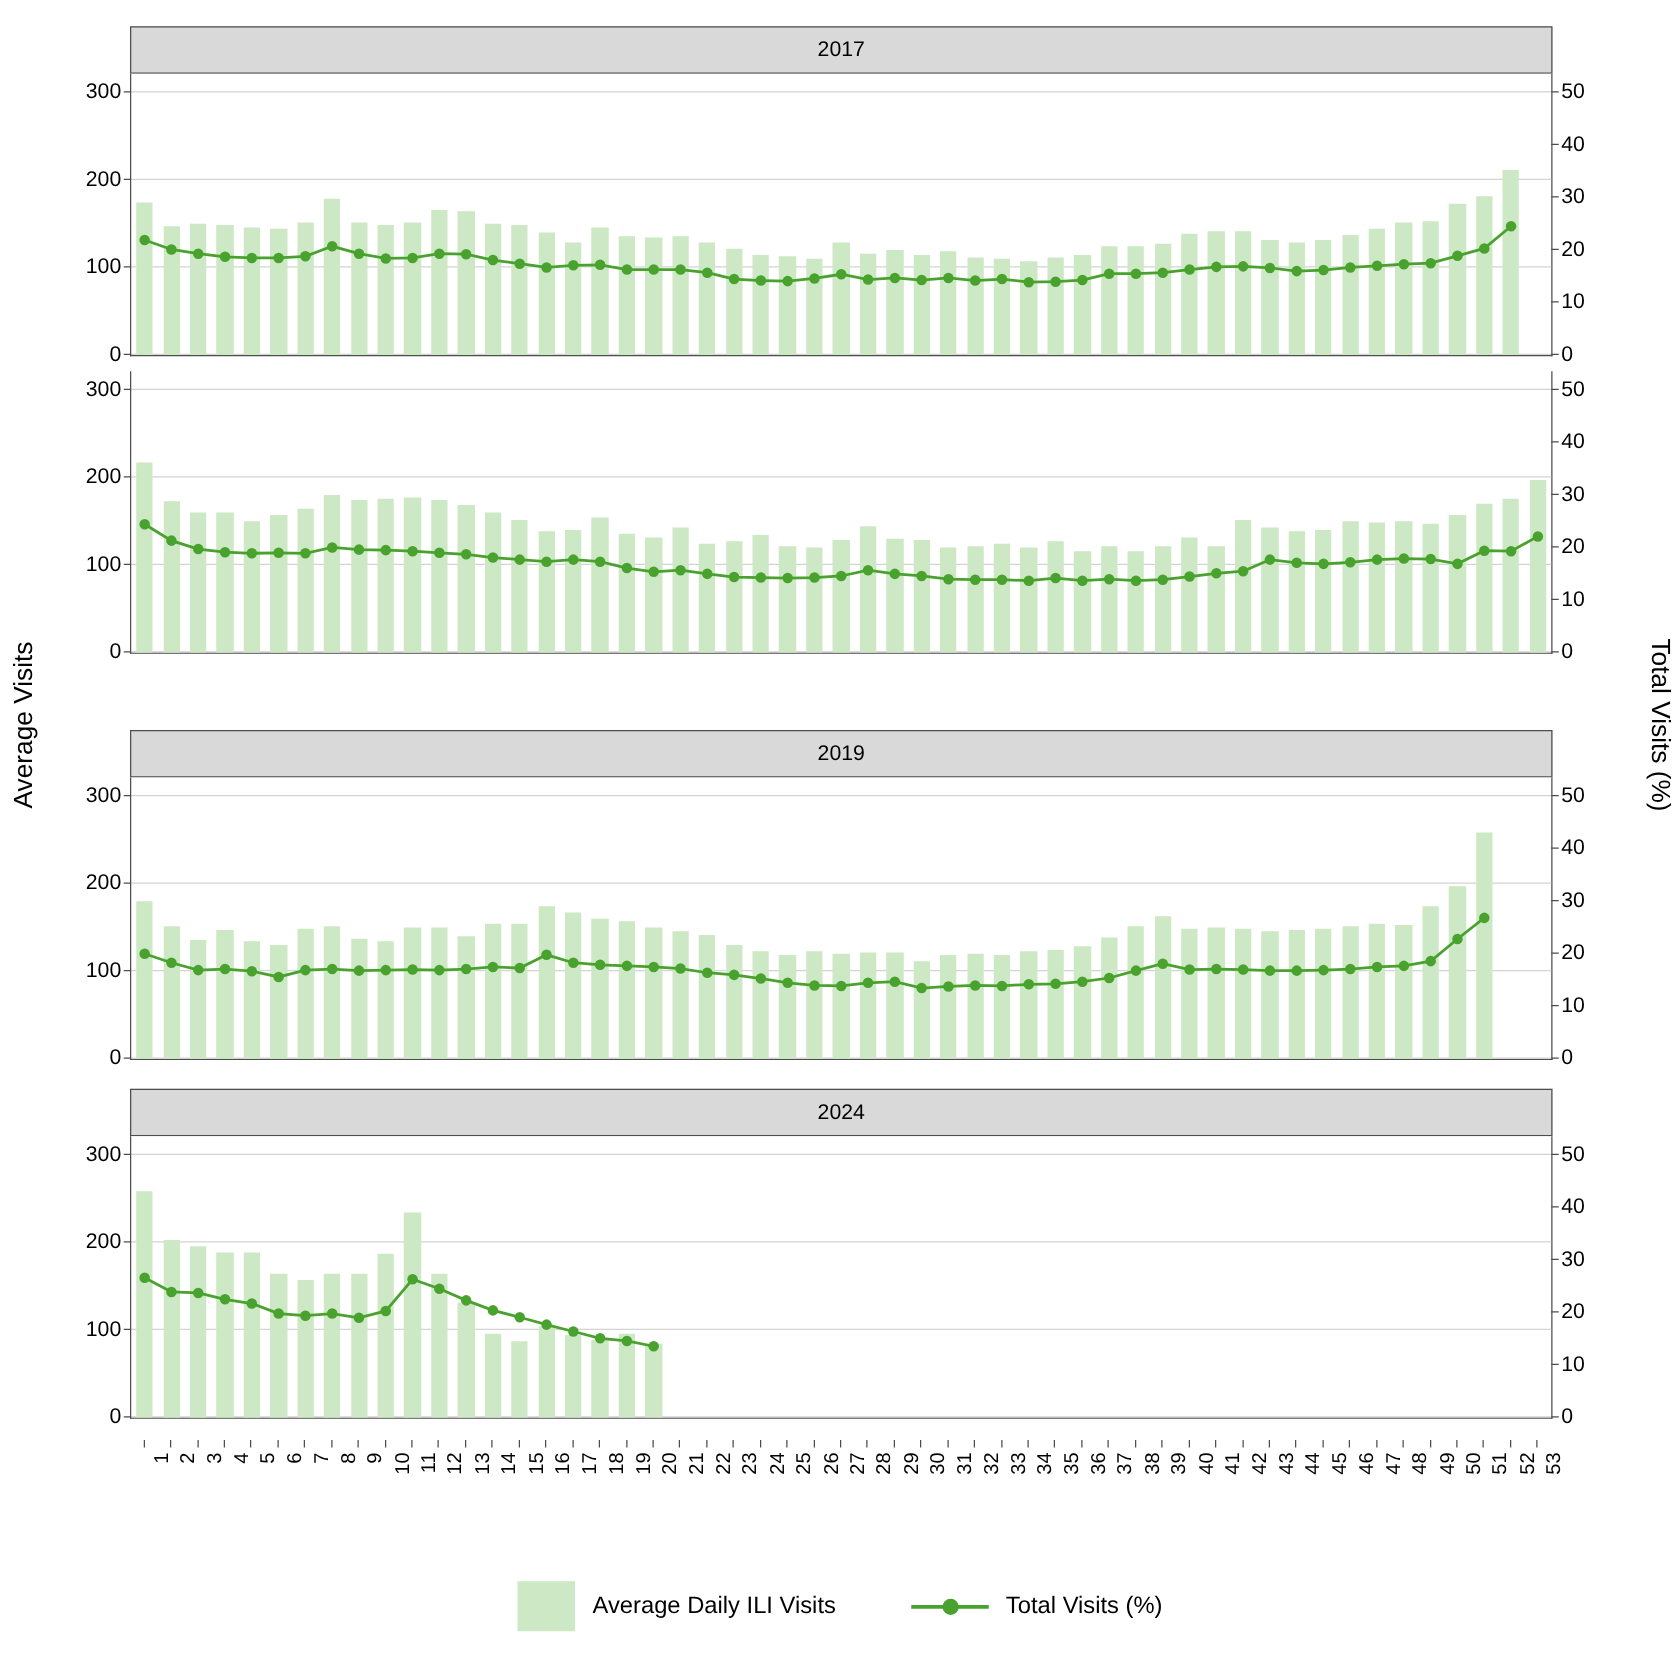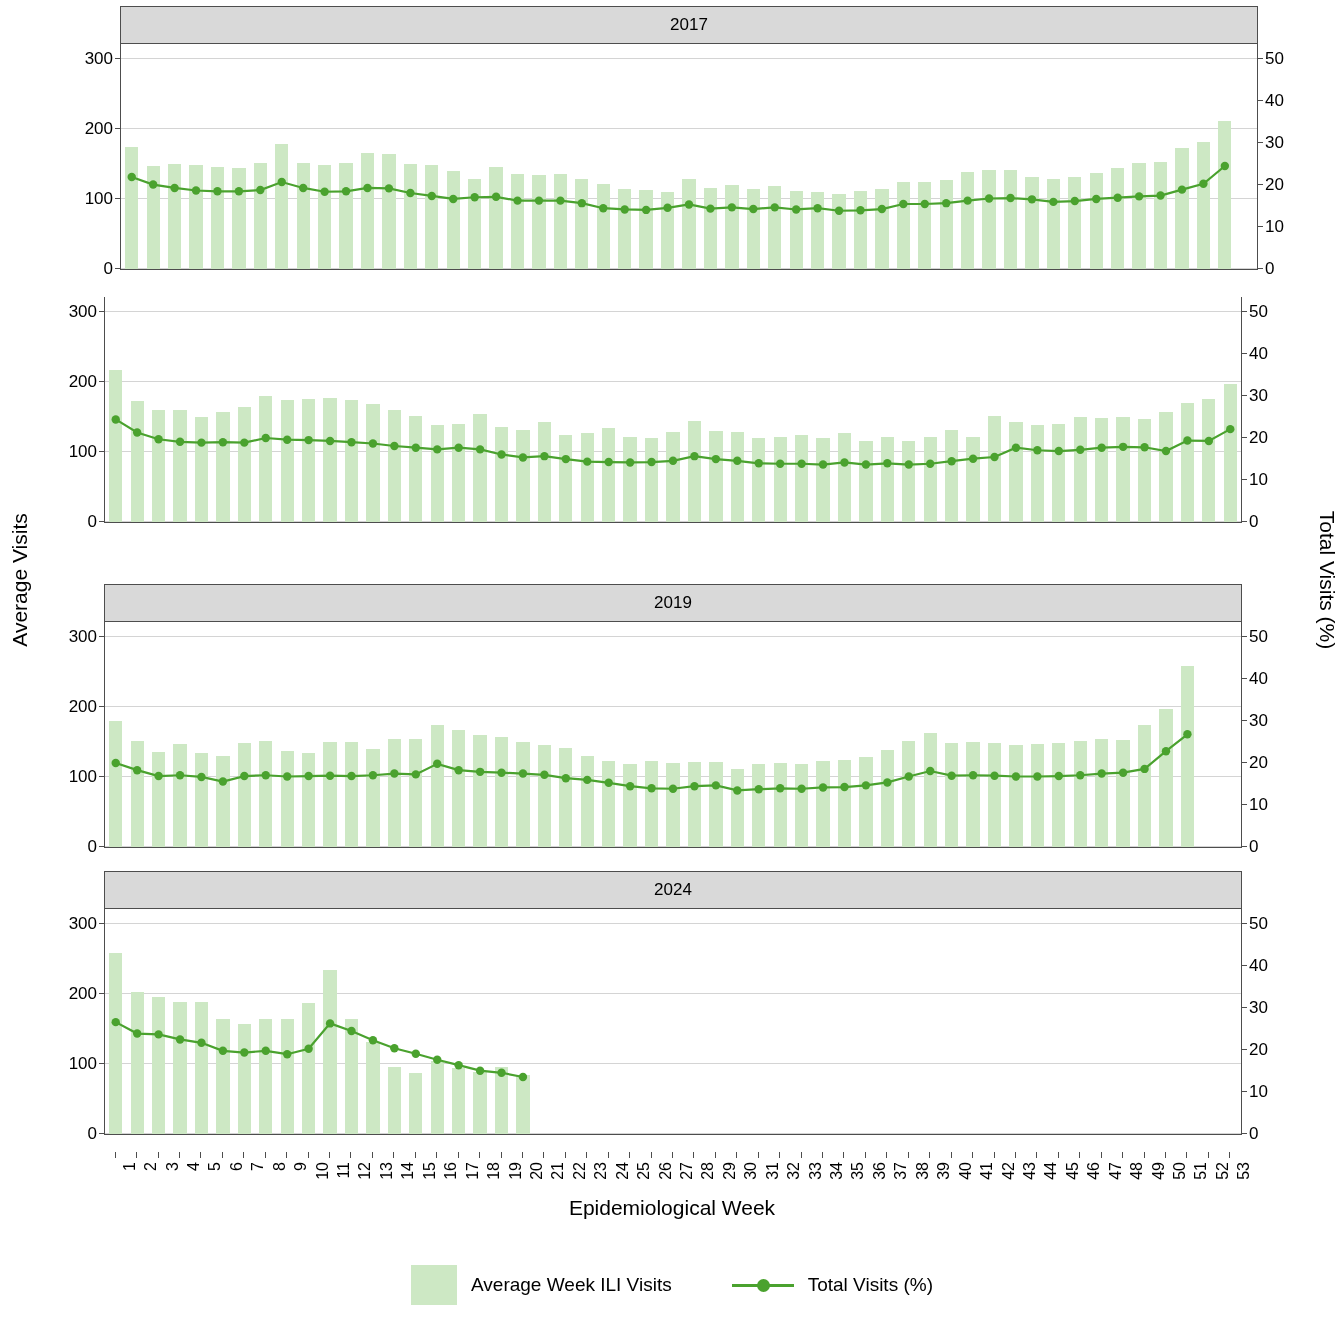--- a/index.html
+++ b/index.html
@@ -93,24 +93,23 @@
 <body>
 
 <div id="root">
 
   <div class="axis-title-left">
     <span>Average Visits</span>
   </div>
   <div class="axis-title-right">
     <span>Total Visits (%)</span>
   </div>
-  <div class="axis-title-bottom">Epidemiological Week</div>
 
   <div id="panels">
-      <div class="panel" style="top: 6px; margin-left: 16px;">
+      <div class="panel" style="top: 21px;">
         <div class="strip">2017</div>
         <div class="plot">
           <div class="gridline major" style="top: 224px;"></div>
           <div class="ylab" style="top: 224px;">0</div>
           <div class="tick left" style="top: 224px;"></div>
           <div class="gridline major" style="top: 154px;"></div>
           <div class="ylab" style="top: 154px;">100</div>
           <div class="tick left" style="top: 154px;"></div>
           <div class="gridline major" style="top: 84px;"></div>
           <div class="ylab" style="top: 84px;">200</div>
@@ -697,21 +696,21 @@
       <div class="xlab" style="left: 1088.42px;">51</div>
       <div class="xtick" style="left: 1103.85px;"></div>
       <div class="xlab" style="left: 1109.85px;">52</div>
       <div class="xtick" style="left: 1125.28px;"></div>
       <div class="xlab" style="left: 1131.28px;">53</div>
     </div>
 
   <div class="legend">
     <div class="legend-item">
       <div class="legend-swatch"></div>
-      <div>Average Week ILI Visits</div>
+      <div>Average Daily ILI Visits</div>
     </div>
     <div class="legend-item">
       <div class="legend-line">
         <div class="ln"></div>
           <div class="dt"></div>
       </div>
       <div>Total Visits (%)</div>
     </div>
   </div>
 </div>

